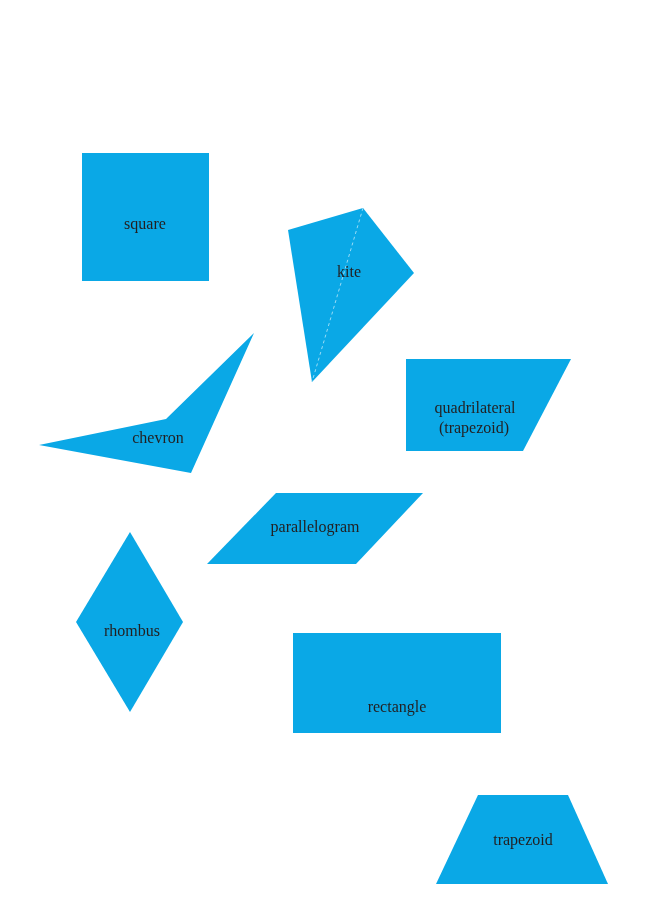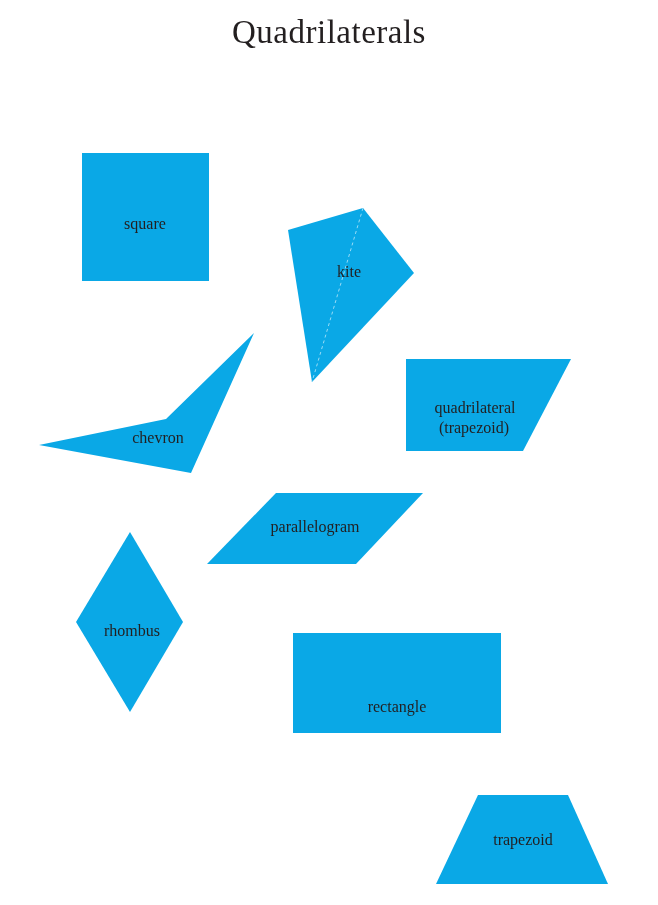--- a/index.html
+++ b/index.html
@@ -38,21 +38,20 @@
     font-size: 16px;
     fill: #231f20;
     text-anchor: middle;
     dominant-baseline: central;
   }
 </style>
 </head>
 <body>
 
 <div class="page">
-  <div class="page-title">Quadrilaterals</div>
 
   <svg class="shapes-svg" id="shapes-svg" viewBox="0 0 658 905" xmlns="http://www.w3.org/2000/svg">
       <g>
         <polygon points="82,153 209,153 209,281 82,281" fill="#0aa8e6"></polygon>
         <text x="145" y="223" fill="#231f20">square</text>
       </g>
       <g>
         <polygon points="363,208 414,273 312,382 288,230" fill="#0aa8e6"></polygon>
         <line x1="363" y1="208" x2="312" y2="382" stroke="#9adcf6" stroke-width="1" stroke-dasharray="3,3"></line>
         <text x="349" y="271" fill="#231f20">kite</text>

